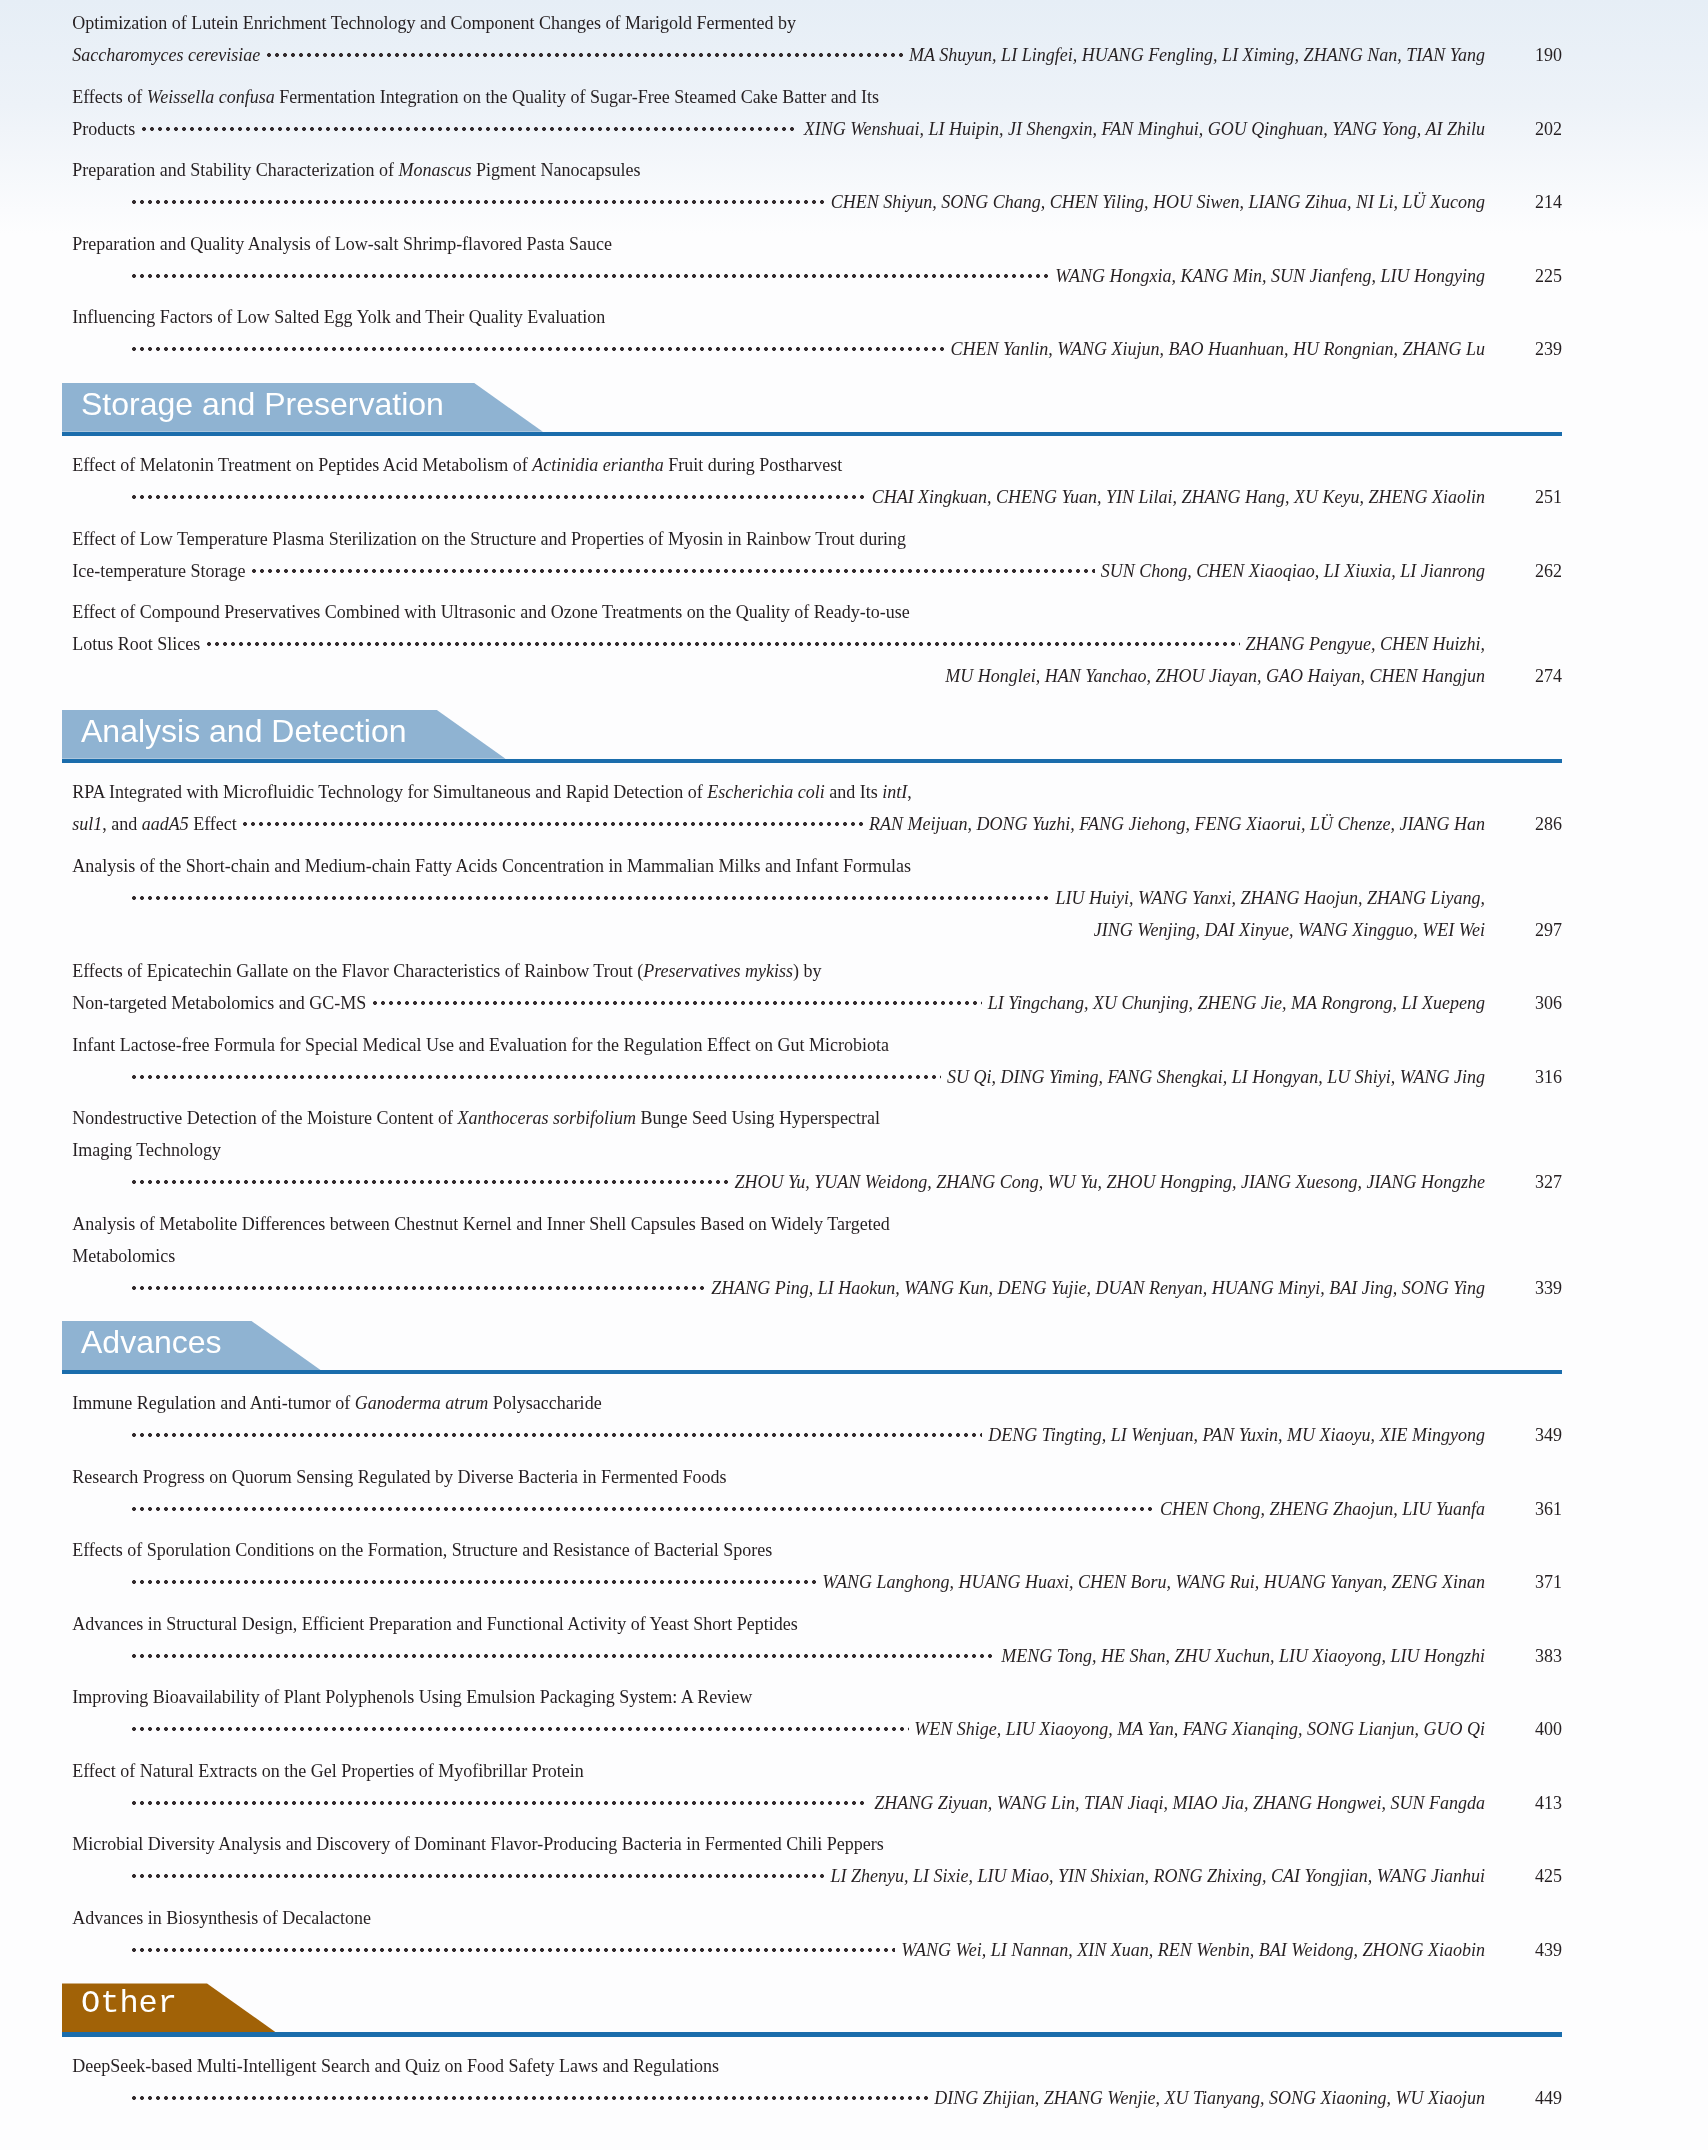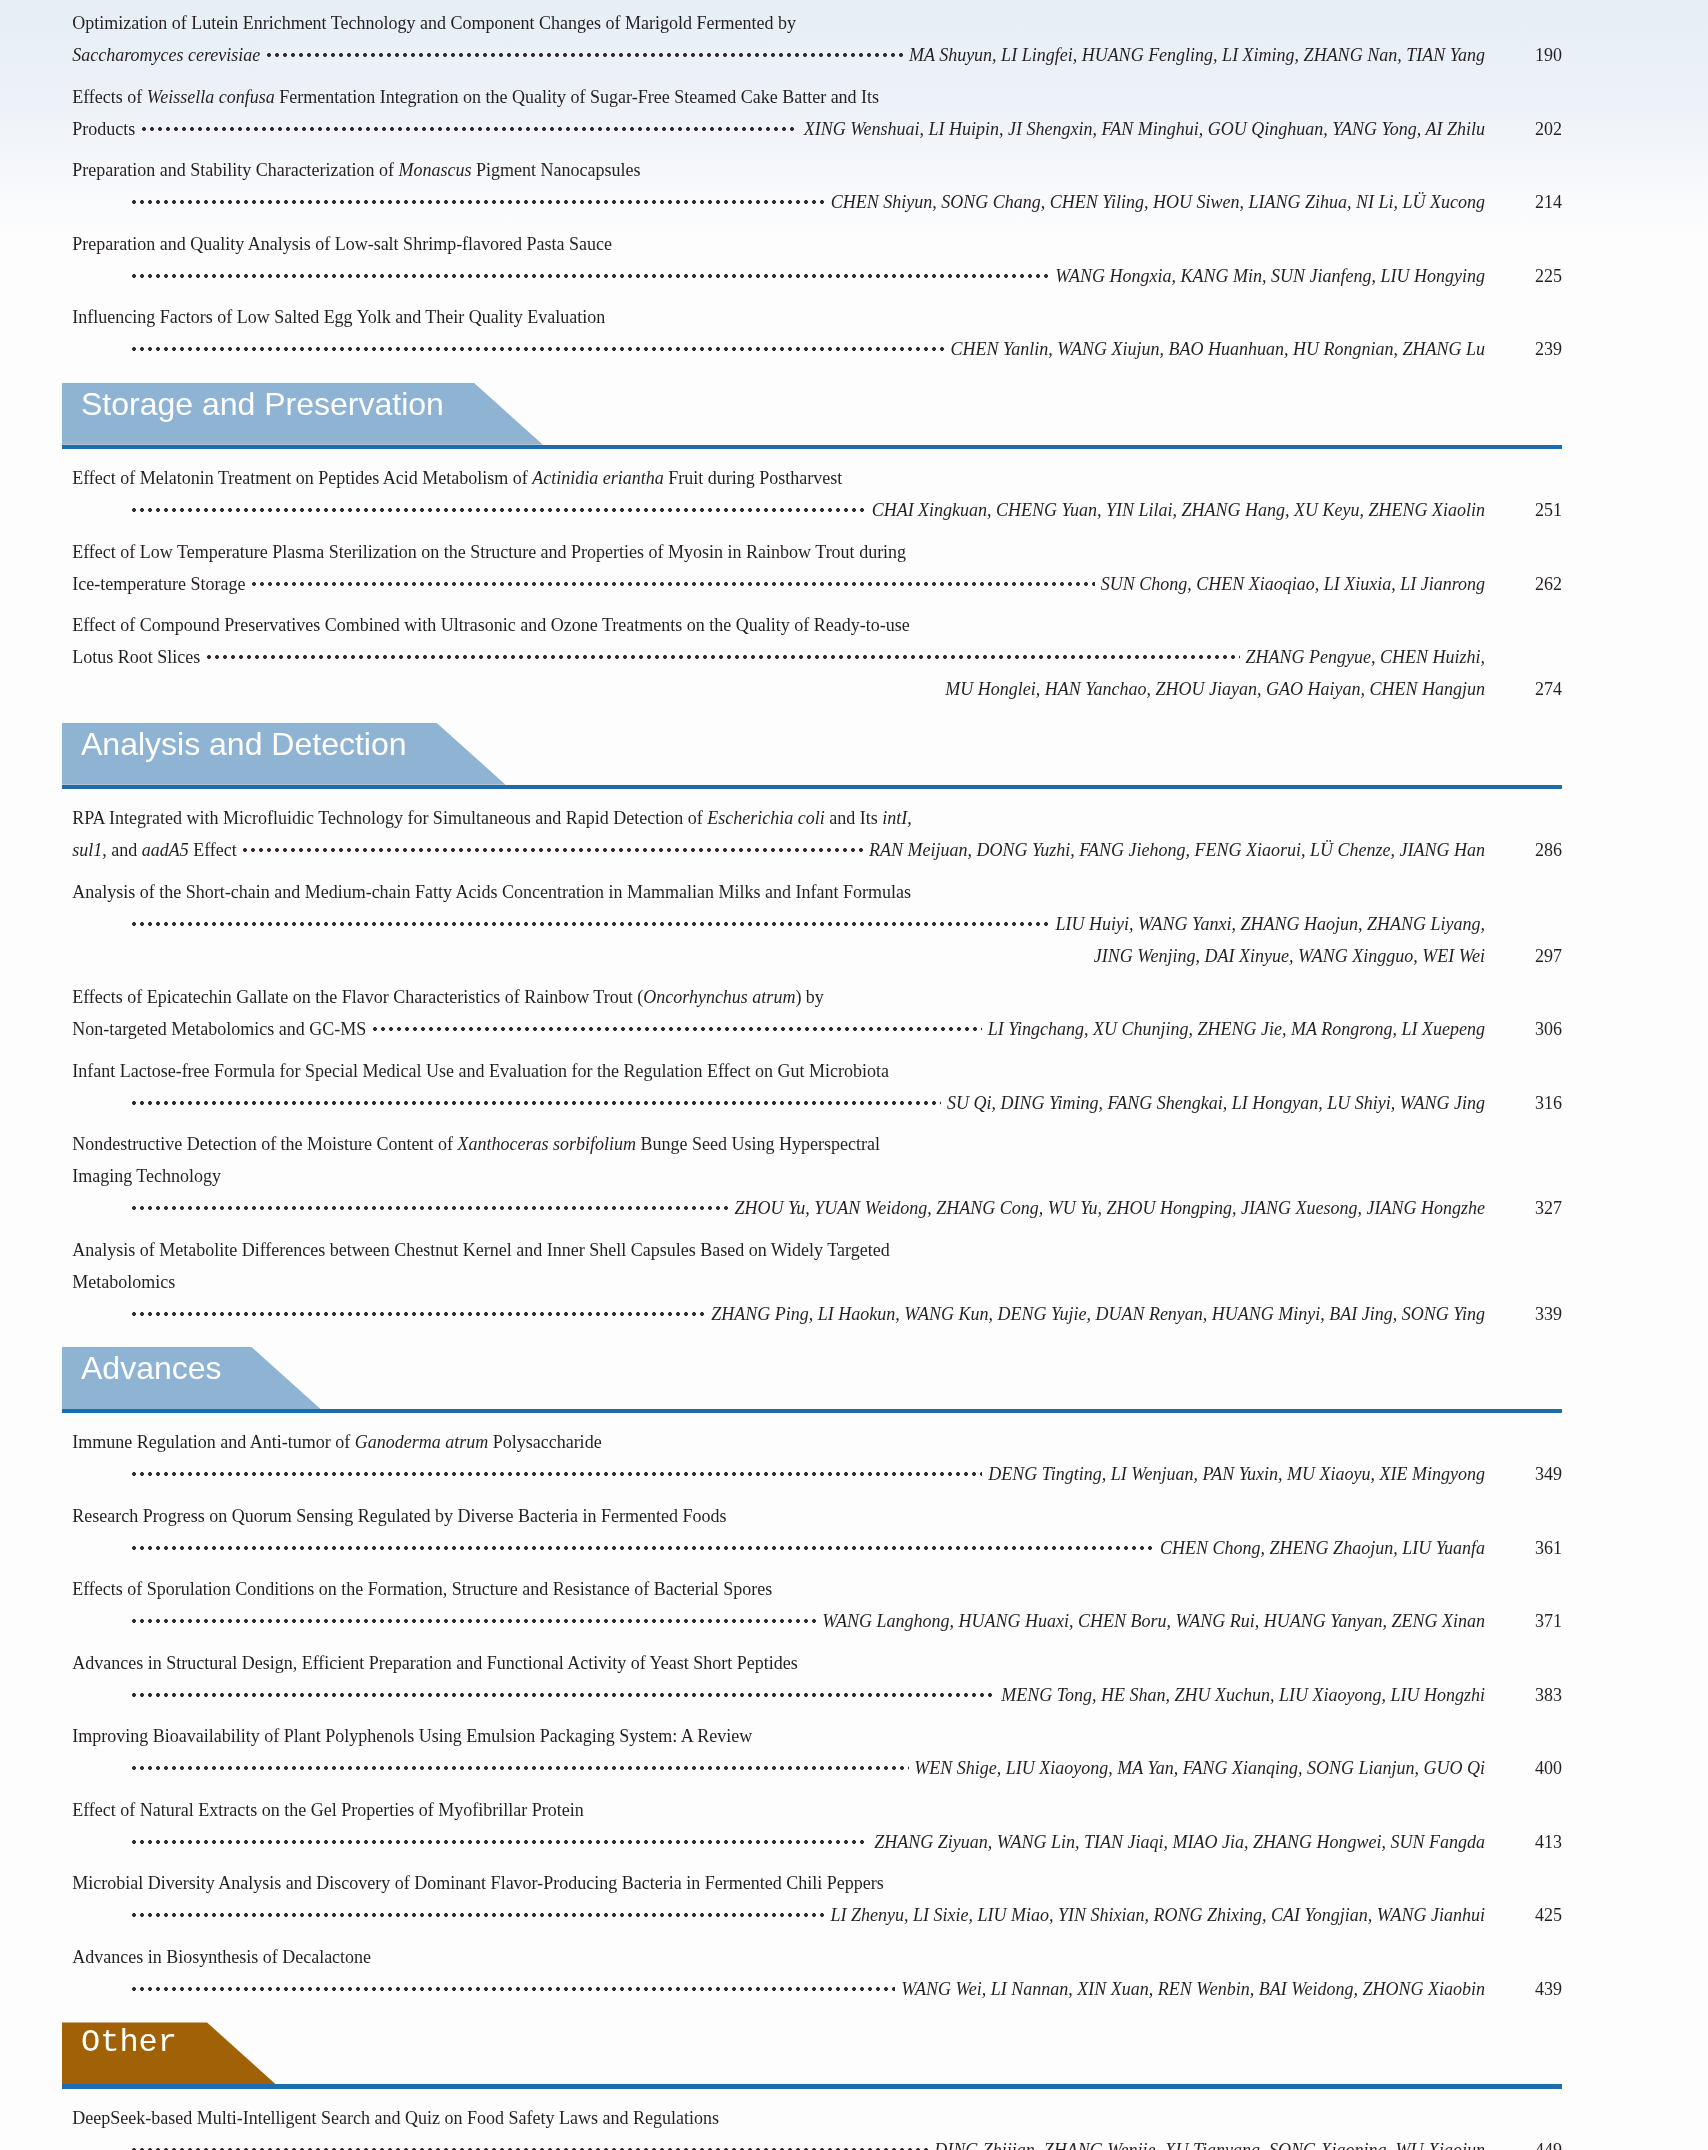--- a/index.html
+++ b/index.html
@@ -35,21 +35,21 @@
     margin:0 5.8px 0 4.4px;
     background-image:radial-gradient(circle,#332b2d 1.8px,rgba(0,0,0,0) 2.2px);
     background-size:8px 100%;
     background-repeat:repeat-x;
   }
   .fill{flex:1 1 auto;}
   .page{flex:0 0 77px;text-align:right;white-space:pre;}
   .section-header{margin:17.5px 0 13px 0;}
   .banner{
     display:inline-block;height:45px;line-height:42px;
-    padding:0 99px 17px 19px;
+    padding:0 99px 4px 19px;
     color:#ffffff;
     font-family:"Liberation Sans", sans-serif;
     font-size:32px;
     clip-path:polygon(0 0, calc(100% - 69px) 0, 100% 100%, 0 100%);
   }
   .rule{height:4.4px;margin-top:0;}
 </style>
 </head>
 <body>
 
@@ -93,21 +93,21 @@
     <div class="entry">
       <div class="line"><span class="seg">RPA Integrated with Microfluidic Technology for Simultaneous and Rapid Detection of </span><span class="seg it">Escherichia coli</span><span class="seg"> and Its </span><span class="seg it">intI</span><span class="seg">,</span></div>
       <div class="line"><span class="seg it">sul1</span><span class="seg">, and </span><span class="seg it">aadA5</span><span class="seg"> Effect</span><span class="dots"></span><span class="authors">RAN Meijuan, DONG Yuzhi, FANG Jiehong, FENG Xiaorui, LÜ Chenze, JIANG Han</span><span class="page">286</span></div>
     </div>
     <div class="entry">
       <div class="line"><span class="seg">Analysis of the Short-chain and Medium-chain Fatty Acids Concentration in Mammalian Milks and Infant Formulas</span></div>
       <div class="line indent"><span class="dots"></span><span class="authors">LIU Huiyi, WANG Yanxi, ZHANG Haojun, ZHANG Liyang,</span><span class="page"></span></div>
       <div class="line"><span class="fill"></span><span class="authors">JING Wenjing, DAI Xinyue, WANG Xingguo, WEI Wei</span><span class="page">297</span></div>
     </div>
     <div class="entry">
-      <div class="line"><span class="seg">Effects of Epicatechin Gallate on the Flavor Characteristics of Rainbow Trout (</span><span class="seg it">Oncorhynchus atrum</span><span class="seg">) by</span></div>
+      <div class="line"><span class="seg">Effects of Epicatechin Gallate on the Flavor Characteristics of Rainbow Trout (</span><span class="seg it">Preservatives mykiss</span><span class="seg">) by</span></div>
       <div class="line"><span class="seg">Non-targeted Metabolomics and GC-MS</span><span class="dots"></span><span class="authors">LI Yingchang, XU Chunjing, ZHENG Jie, MA Rongrong, LI Xuepeng</span><span class="page">306</span></div>
     </div>
     <div class="entry">
       <div class="line"><span class="seg">Infant Lactose-free Formula for Special Medical Use and Evaluation for the Regulation Effect on Gut Microbiota</span></div>
       <div class="line indent"><span class="dots"></span><span class="authors">SU Qi, DING Yiming, FANG Shengkai, LI Hongyan, LU Shiyi, WANG Jing</span><span class="page">316</span></div>
     </div>
     <div class="entry">
       <div class="line"><span class="seg">Nondestructive Detection of the Moisture Content of </span><span class="seg it">Xanthoceras sorbifolium</span><span class="seg"> Bunge Seed Using Hyperspectral</span></div>
       <div class="line"><span class="seg">Imaging Technology</span></div>
       <div class="line indent"><span class="dots"></span><span class="authors">ZHOU Yu, YUAN Weidong, ZHANG Cong, WU Yu, ZHOU Hongping, JIANG Xuesong, JIANG Hongzhe</span><span class="page">327</span></div>

